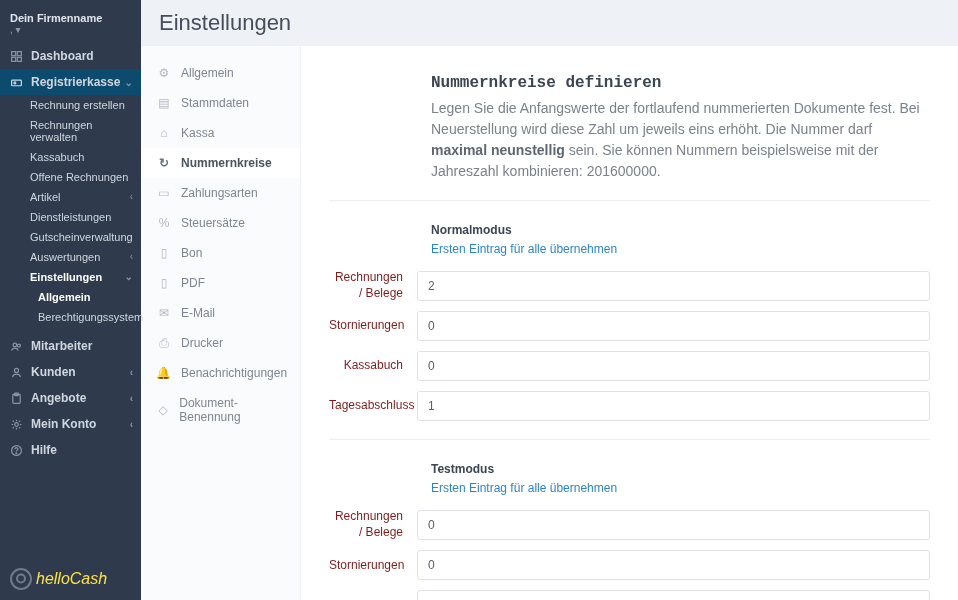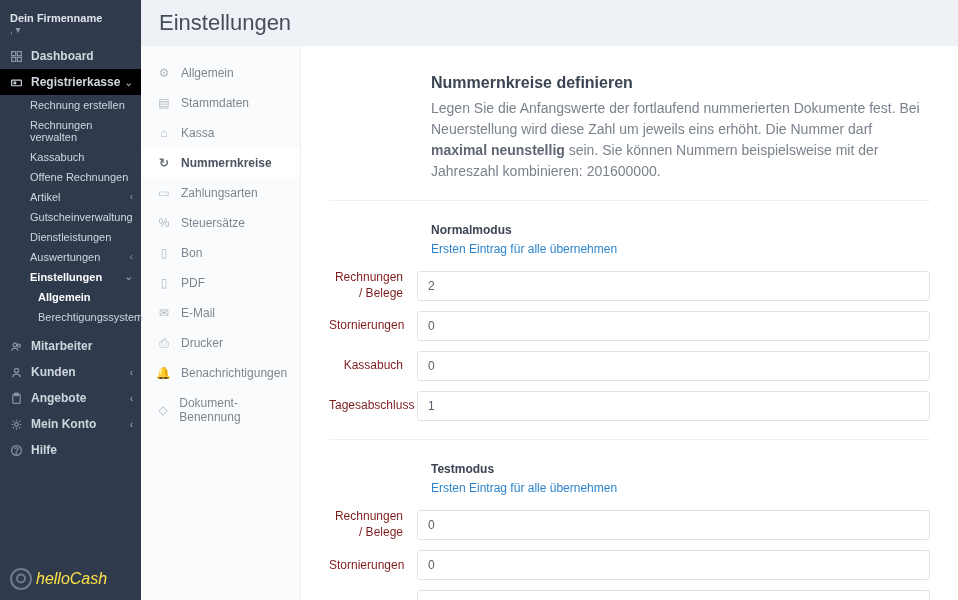--- a/index.html
+++ b/index.html
@@ -3,38 +3,38 @@
   <meta charset="utf-8">
   <style>
     * { box-sizing: border-box; margin: 0; padding: 0; }
     body { font-family: -apple-system, BlinkMacSystemFont, "Segoe UI", Helvetica, Arial, sans-serif; font-size: 13px; color: #333; background: #eef1f5; width: 958px; height: 600px; overflow: hidden; }
     .app { display: flex; height: 600px; }
     .sidebar { width: 141px; background: #2f3b4c; color: #cfd6de; display: flex; flex-direction: column; position: relative; }
     .sb-header { padding: 12px 10px 8px 10px; font-size: 11px; color: #e0e4ea; }
     .sb-company { font-weight: 600; font-size: 11px; }
     .sb-item { padding: 6px 10px; display: flex; align-items: center; gap: 8px; font-size: 12px; cursor: pointer; position: relative; }
     .sb-item.top { font-weight: 600; }
-    .sb-item.active-group { background: #000000; font-weight: 600; }
+    .sb-item.active-group { background: #0c4a6e; font-weight: 600; }
     .sb-sub { padding: 4px 12px 4px 30px; font-size: 11px; color: #cfd6de; cursor: pointer; position: relative; }
     .sb-sub.active { color: #fff; font-weight: 600; }
     .chev-r { position: absolute; right: 8px; font-size: 10px; color: #8895a5; }
     .sb-footer { margin-top: auto; padding: 10px; }
     .logo { color: #fde047; font-style: italic; font-size: 16px; display: flex; gap: 4px; align-items: center; }
     .logo-circle { width: 22px; height: 22px; border: 2px solid #6f7b8b; border-radius: 50%; display:inline-block; position:relative; }
     .logo-circle:after { content:''; position:absolute; width:6px; height:6px; border:2px solid #6f7b8b; border-radius:50%; left:50%; top:50%; transform:translate(-50%,-55%);}
     .main { flex: 1; display: flex; flex-direction: column; background: #eef1f5; overflow:hidden;}
     .page-title { padding: 10px 18px; font-size: 22px; font-weight: 300; color: #454e5a; background: #eef1f5; }
     .content { flex:1; display:flex; background:#fff; margin:0; overflow:hidden; box-shadow: 0 1px 3px rgba(0,0,0,.04); }
     .settings-nav { width: 160px; background:#fafbfc; border-right:1px solid #eef0f3; padding:12px 0; }
     .sn-item { display:flex; align-items:center; gap:10px; padding:8px 16px; font-size:12px; color:#7d8690; cursor:pointer; }
     .sn-item.active { background:#fff; color:#4a5460; font-weight:600; box-shadow:inset 3px 0 0 transparent; }
     .sn-icon { width:14px; display:inline-flex; justify-content:center; color:#b0b8c0; font-size:12px;}
     .sn-item.active .sn-icon{ color:#6a727d;}
     .panel { flex:1; overflow:auto; padding:28px 28px 28px 28px; }
-    .section-title { font-size:16px; font-weight:600; color:#3b4553; margin-bottom:6px; }
+    .section-title { font-size:16px; font-weight:600; color:#3b4553; margin-bottom:6px;font-family:Liberation Mono, monospace; }
     .section-desc { font-size:14px; color:#7a828c; margin-bottom:4px; line-height:1.5; }
     .section-desc strong{ color:#5e6671; }
     hr.sep { border:none; border-top:1px solid #edf0f3; margin:18px 0 22px 0;}
     .sub-title { font-size:12px; font-weight:600; color:#3b4553; margin-bottom:4px;}
     .sub-link { font-size:12px; color:#2d84cc; margin-bottom:14px; display:inline-block; cursor:pointer;}
     .form-row { display:flex; align-items:center; margin-bottom:10px; }
     .form-label { width:88px; text-align:right; font-size:12px; color:#7f1d1d; padding-right:14px; line-height:1.3;}
     .form-input { flex:1; }
     .form-input input { width:100%; padding:7px 10px; border:1px solid #dfe3e8; border-radius:3px; font-size:12px; color:#57606b; }
     .ic { width:13px; height:13px; display:inline-block; }
@@ -68,22 +68,22 @@
           </svg>
       </span>
       <span>Registrierkasse</span>
       <span class="chev-r">⌄</span>
     </div>
     <div class="sb-sub">Rechnung erstellen</div>
     <div class="sb-sub">Rechnungen verwalten</div>
     <div class="sb-sub">Kassabuch</div>
     <div class="sb-sub">Offene Rechnungen</div>
     <div class="sb-sub"><span>Artikel</span><span class="chev-r">‹</span></div>
+    <div class="sb-sub">Dienstleistungen</div>
     <div class="sb-sub">Gutscheinverwaltung</div>
-    <div class="sb-sub">Dienstleistungen</div>
     <div class="sb-sub"><span>Auswertungen</span><span class="chev-r">‹</span></div>
     <div class="sb-sub active"><span>Einstellungen</span><span class="chev-r">⌄</span></div>
     <div class="sb-sub active" style="padding-left:38px;">Allgemein</div>
     <div class="sb-sub" style="padding-left:38px;">Berechtigungssystem</div>
 
     <div class="sb-item top" style="margin-top:6px;">
       <span class="ic"><svg viewBox="0 0 16 16" fill="none" stroke="#8895a5" stroke-width="1.5">
             <circle cx="6" cy="6" r="2.2"></circle>
             <circle cx="11" cy="7" r="1.8"></circle>
             <path d="M2 13c.5-2 2-3 4-3s3.5 1 4 3"></path>

